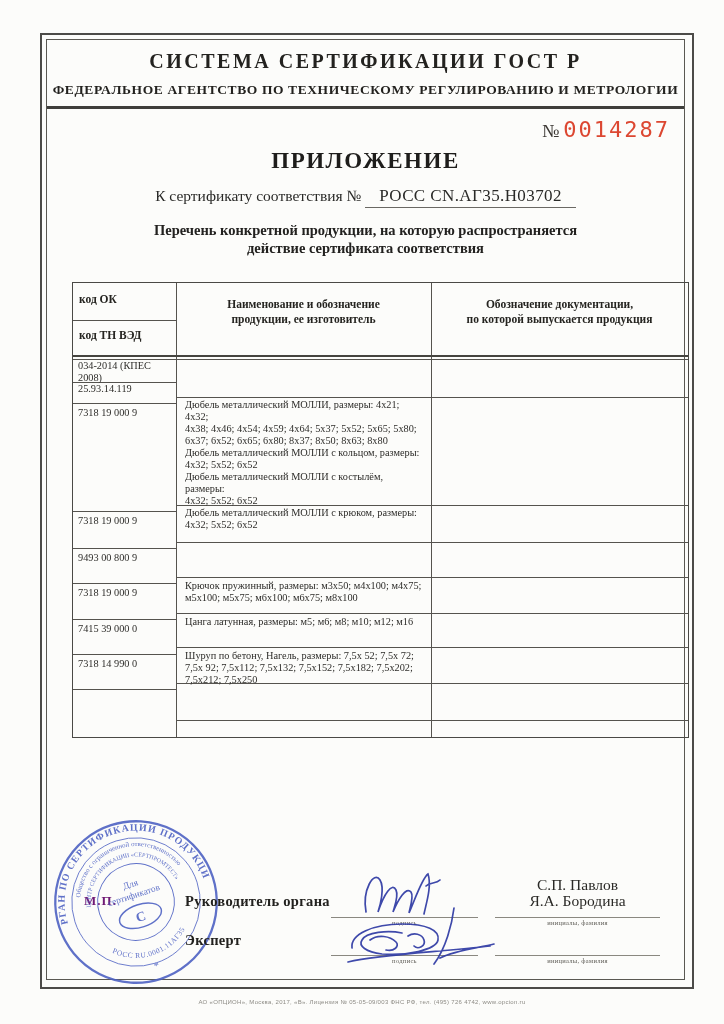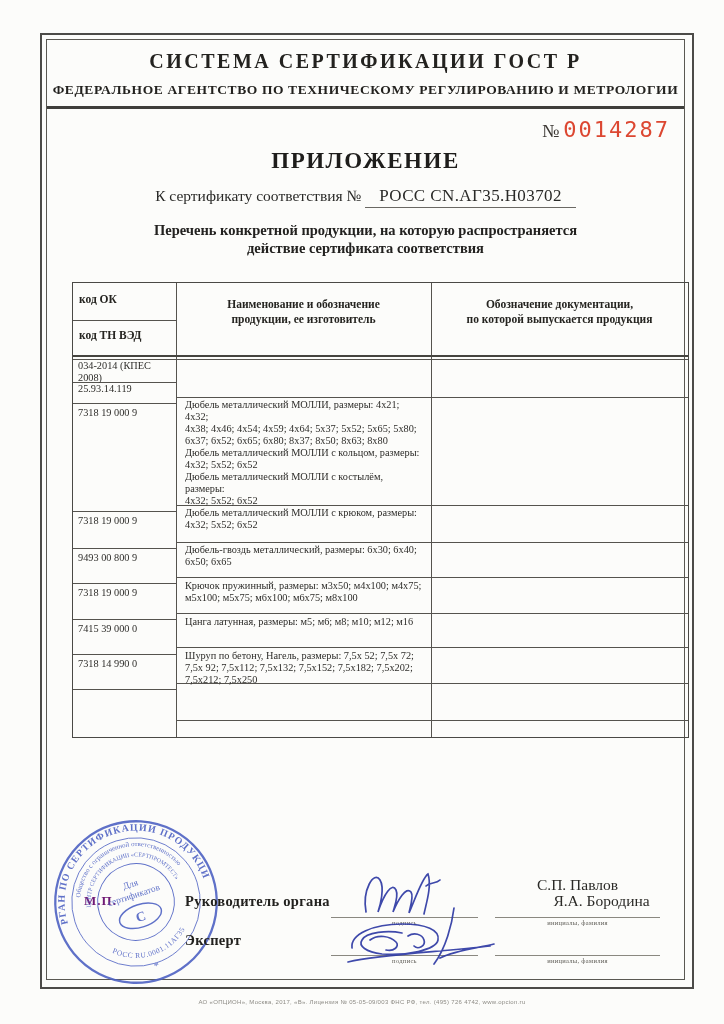--- a/index.html
+++ b/index.html
@@ -117,22 +117,20 @@
 
     <div class="prod" style="top:116px;">Дюбель металлический МОЛЛИ, размеры: 4x21; 4x32;
 4x38; 4x46; 4x54; 4x59; 4x64; 5x37; 5x52; 5x65; 5x80;
 6x37; 6x52; 6x65; 6x80; 8x37; 8x50; 8x63; 8x80
 Дюбель металлический МОЛЛИ с кольцом, размеры:
 4x32; 5x52; 6x52
 Дюбель металлический МОЛЛИ с костылём, размеры:
 4x32; 5x52; 6x52
 Дюбель металлический МОЛЛИ с крюком, размеры:
 4x32; 5x52; 6x52</div>
-    <div class="prod" style="top:261px;">Дюбель-гвоздь металлический, размеры: 6x30; 6x40;
-6x50; 6x65</div>
     <div class="prod" style="top:297px;">Крючок пружинный, размеры: м3x50; м4x100; м4x75;
 м5x100; м5x75; м6x100; м6x75; м8x100</div>
     <div class="prod" style="top:333px;">Цанга латунная, размеры: м5; м6; м8; м10; м12; м16</div>
     <div class="prod" style="top:367px;">Шуруп по бетону, Нагель, размеры: 7,5x 52; 7,5x 72;
 7,5x 92; 7,5x112; 7,5x132; 7,5x152; 7,5x182; 7,5x202;
 7,5x212; 7,5x250</div>
   </div>
 
   <div class="abs mp">М.П.</div>
 
@@ -168,21 +166,21 @@
   </svg>
 
   <div class="abs role" style="left:185px;top:893px;">Руководитель органа</div>
   <div class="abs role" style="left:185px;top:932px;">Эксперт</div>
 
   <div class="abs sig-line" style="left:331px;width:147px;top:917px;"></div>
   <div class="abs cap" style="left:331px;width:147px;top:919px;">подпись</div>
   <div class="abs sig-line" style="left:331px;width:147px;top:955px;"></div>
   <div class="abs cap" style="left:331px;width:147px;top:957px;">подпись</div>
 
-  <div class="abs fio" style="left:519px;width:165px;top:892px;">Я.А. Бородина</div>
+  <div class="abs fio" style="left:495px;width:165px;top:892px;">Я.А. Бородина</div>
   <div class="abs sig-line" style="left:495px;width:165px;top:917px;"></div>
   <div class="abs cap" style="left:495px;width:165px;top:919px;">инициалы, фамилия</div>
   <div class="abs fio" style="left:495px;width:165px;top:876px;">С.П. Павлов</div>
   <div class="abs sig-line" style="left:495px;width:165px;top:955px;"></div>
   <div class="abs cap" style="left:495px;width:165px;top:957px;">инициалы, фамилия</div>
 
   <svg class="abs" style="left:322px;top:856px;" width="190" height="120" viewBox="0 0 190 120">
     <g fill="none" stroke="#2e3aa4" stroke-width="1.7" stroke-linecap="round" opacity="0.92">
       <path d="M44,56 C40,34 52,14 58,24 C63,32 58,50 56,56 C62,38 70,26 74,34 C77,40 72,52 71,56 C76,44 84,30 89,36 C92,40 88,52 87,57 C92,46 100,22 106,18 C110,30 104,48 102,58 M104,30 C108,26 114,28 118,24"></path>
       <path d="M30,92 C28,78 52,68 80,68 C104,68 118,74 116,84 C114,94 84,100 60,98 C44,96 36,90 40,84 C44,76 66,74 80,77 M48,84 C56,78 68,80 74,86 C78,90 72,96 64,94 M86,80 C92,76 100,78 102,84 C104,90 96,94 92,90 M132,52 C130,68 124,92 112,108 M118,102 C134,94 156,92 172,88 M26,106 C60,98 120,96 168,90"></path>

